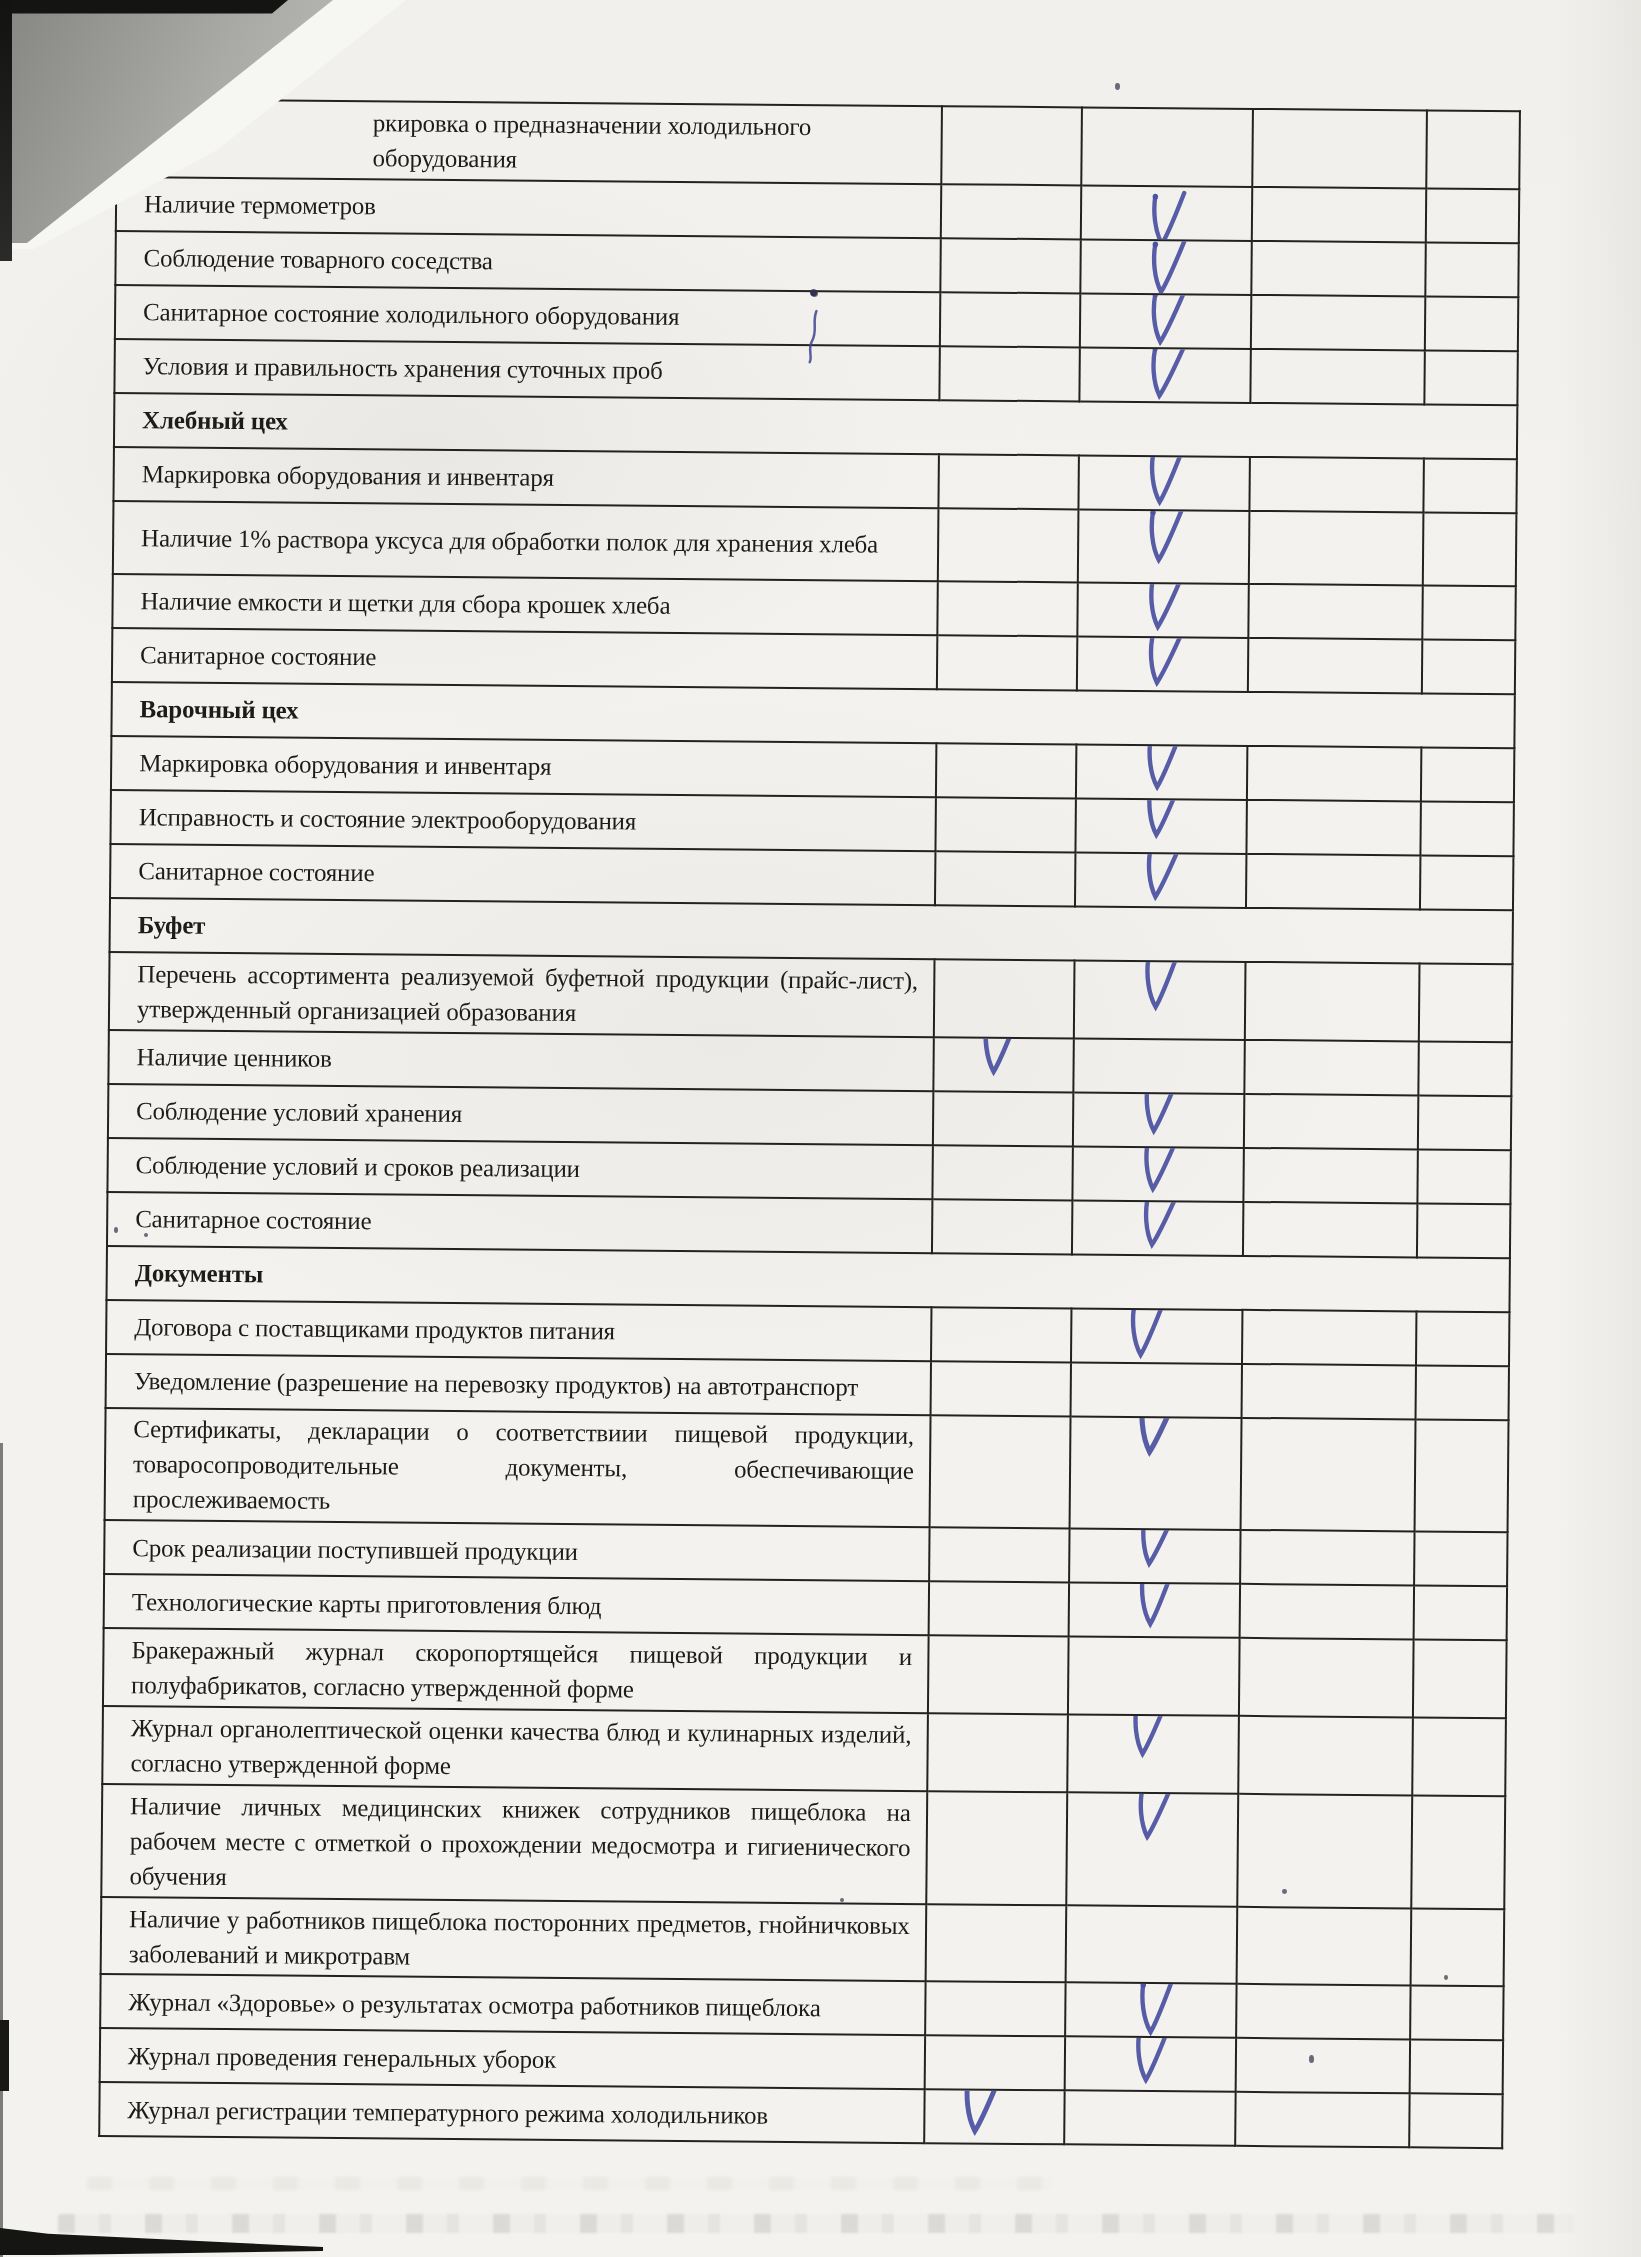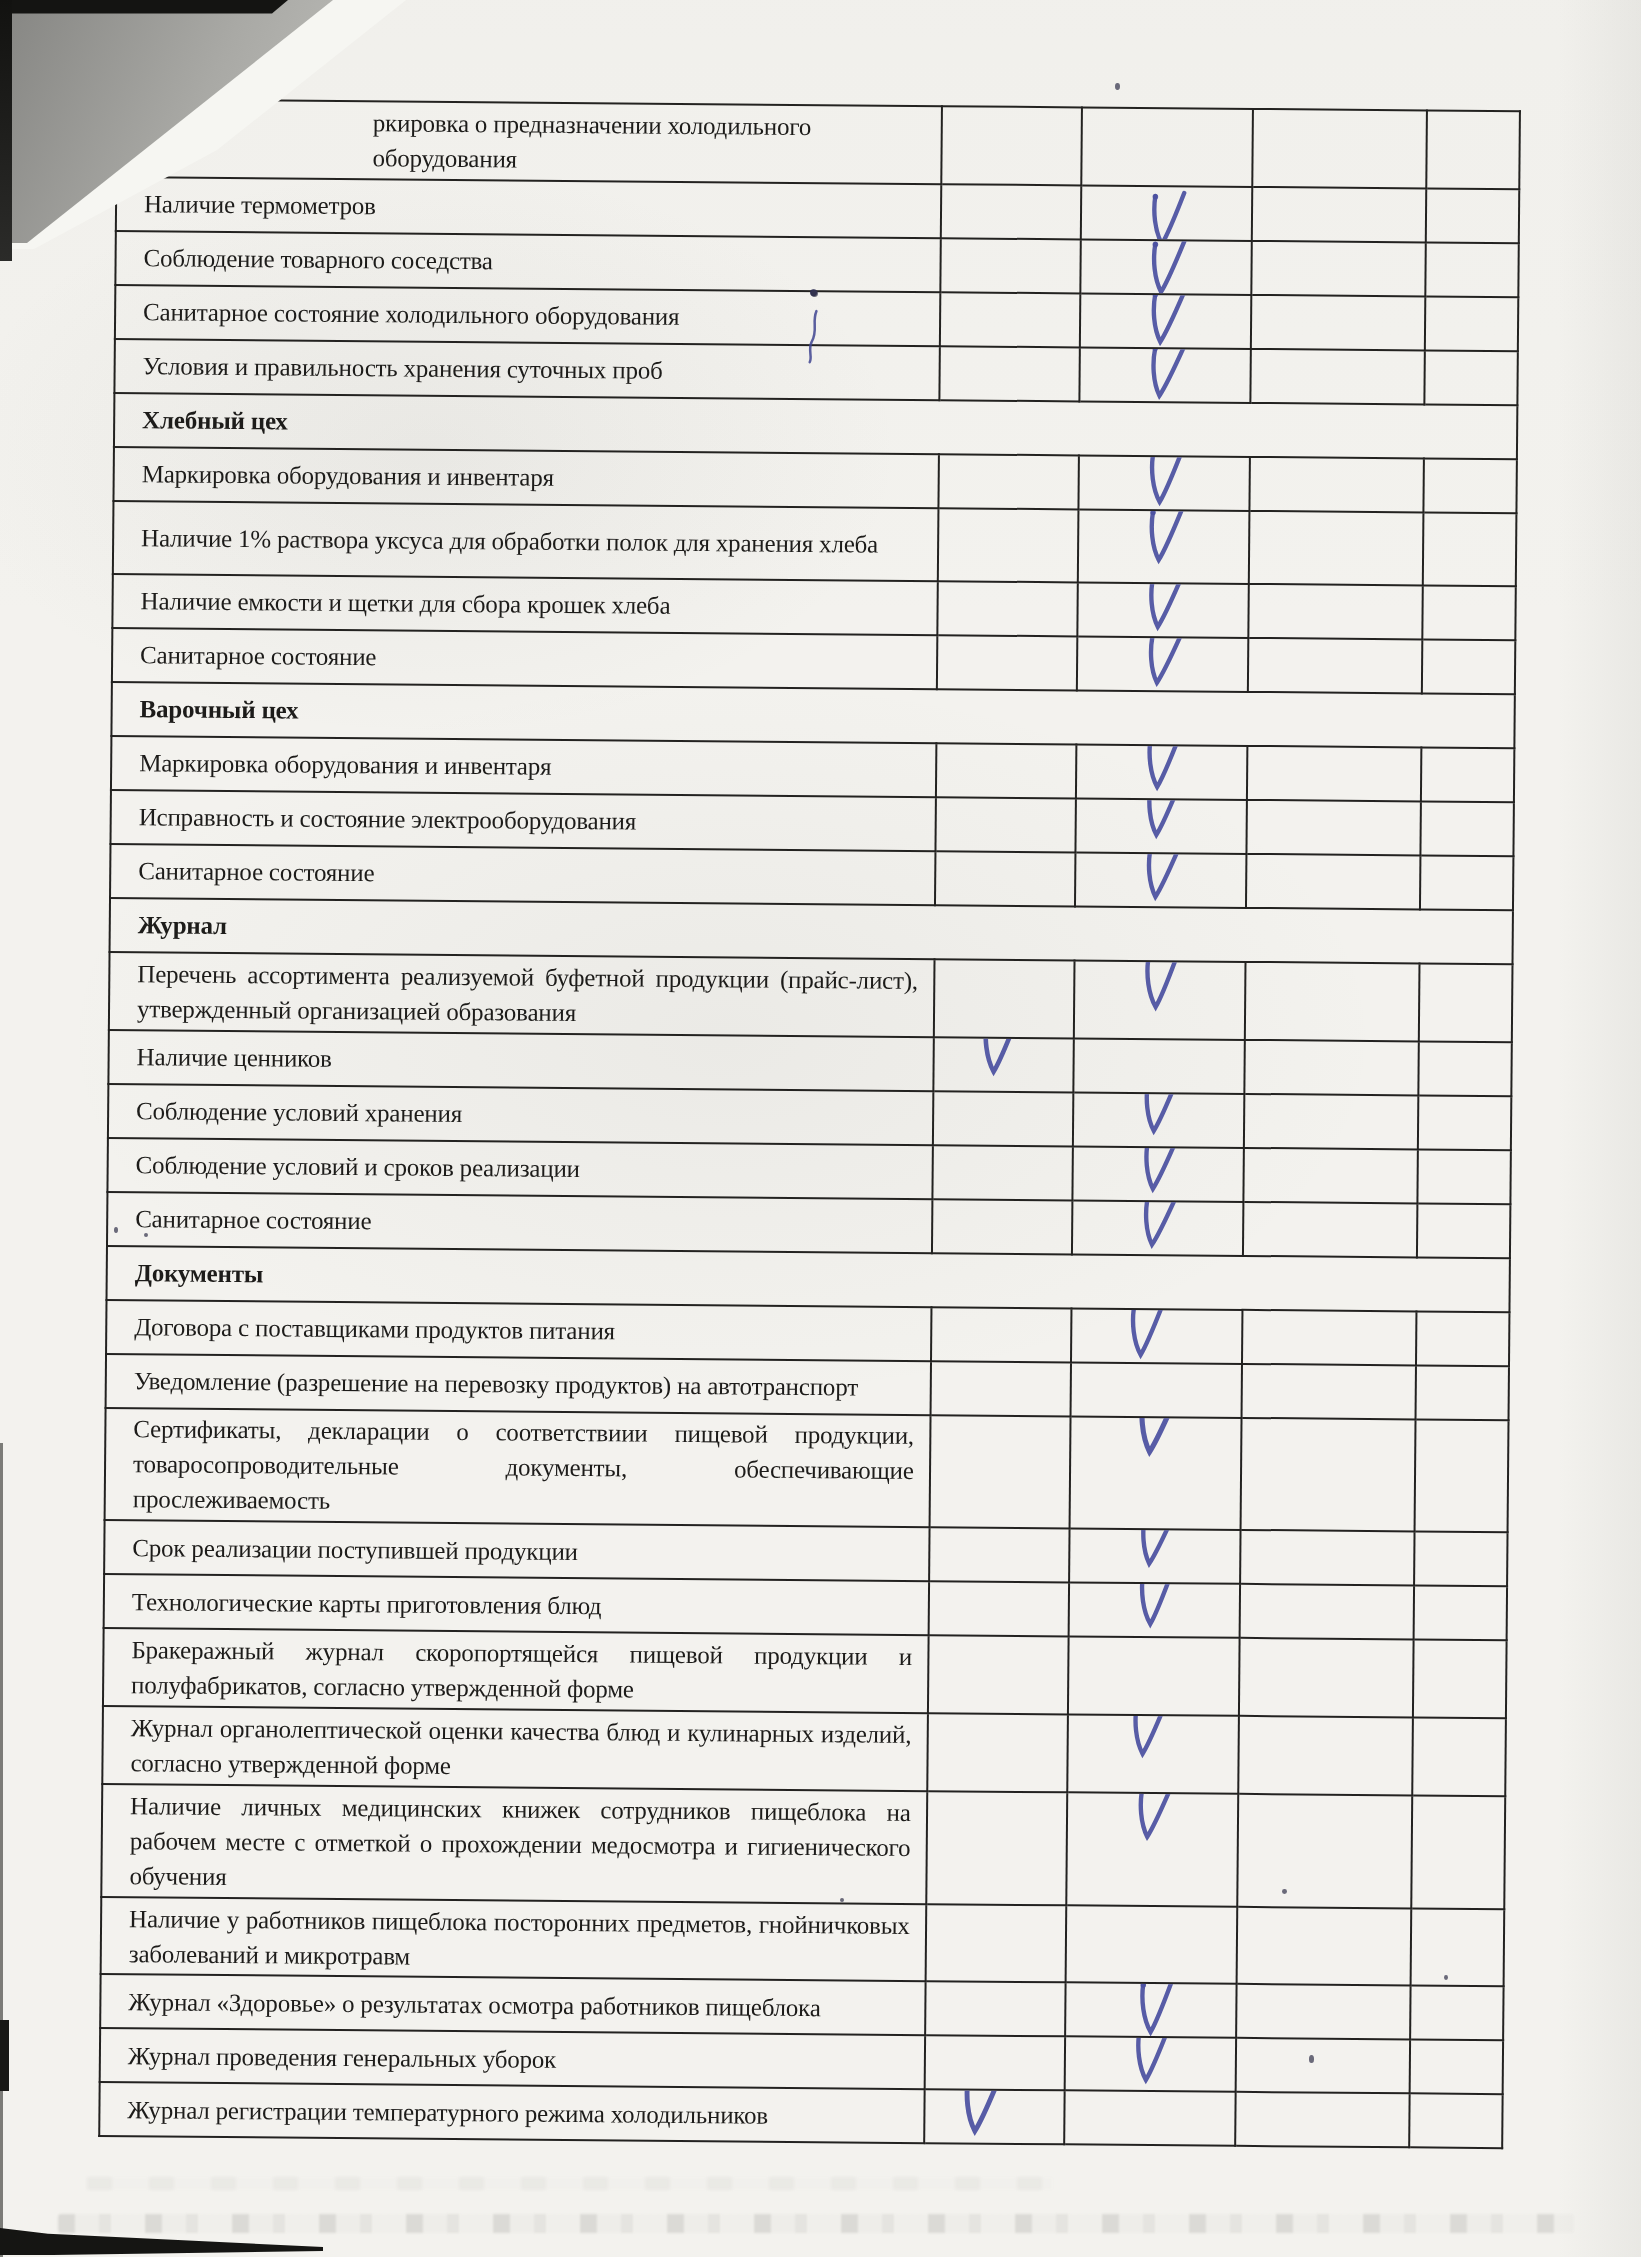--- a/index.html
+++ b/index.html
@@ -239,21 +239,21 @@
     <td class="c-check">
             <svg class="check" viewBox="0 0 48 70" style="top: -11.6px; transform: translateX(-50%) translateX(0px) rotate(1deg) scale(1);">
     <circle cx="11" cy="7" r="3.2"></circle>
     <path d="M11,6 C8,24 10,46 18,61 C26,48 38,18 44,3"></path>
   </svg>
           </td>
     <td class="c-check"></td>
     <td class="c-check"></td>
   </tr>
         <tr class="r-item r-section">
-    <td class="c-label" colspan="5"><span class="cell-text">Журнал</span></td>
+    <td class="c-label" colspan="5"><span class="cell-text">Буфет</span></td>
   </tr>
         <tr class="r-tall justify">
     <td class="c-label">
             <span class="cell-text">Перечень ассортимента реализуемой буфетной продукции (прайс-лист), утвержденный организацией образования</span>
           </td>
     <td class="c-check"></td>
     <td class="c-check">
             <svg class="check" viewBox="0 0 48 70" style="top: -9.7px; transform: translateX(-50%) translateX(0px) rotate(-2deg) scale(1);">
     <circle cx="11" cy="7" r="3.2"></circle>
     <path d="M11,6 C8,24 10,46 18,61 C26,48 38,18 44,3"></path>

